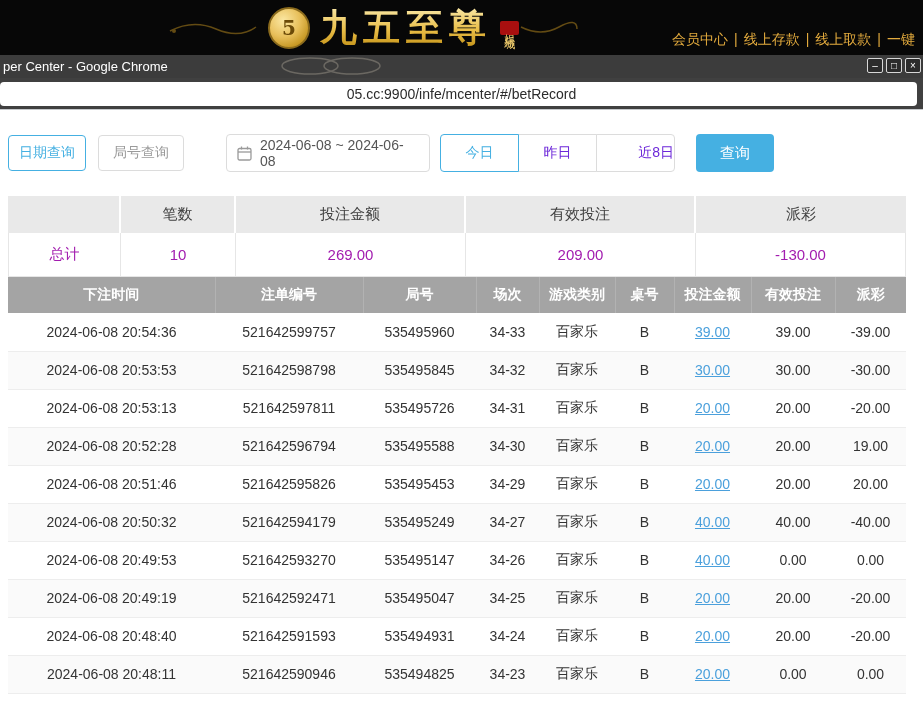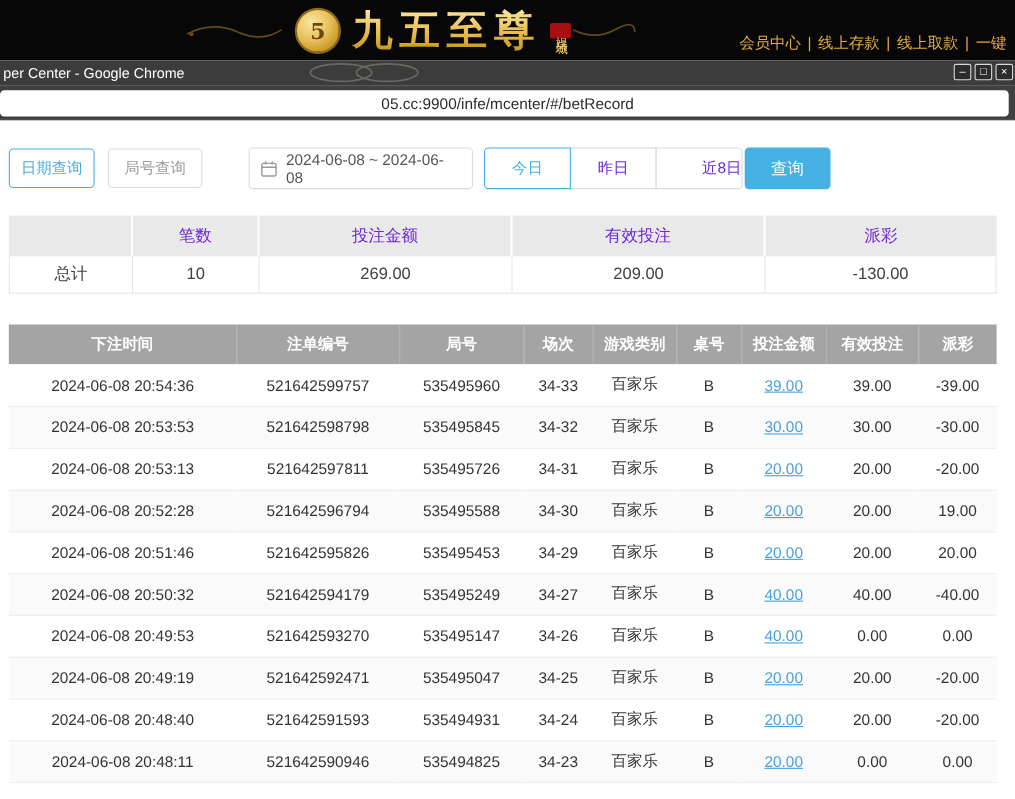--- a/index.html
+++ b/index.html
@@ -41,41 +41,41 @@
 
   
   .content{padding:24px 0 0 8px;background:#fff;}
 
   .filter-row{display:flex;align-items:center;}
   .btn{height:36px;border-radius:4px;font-size:14px;background:#fff;font-family:inherit;cursor:pointer;}
   .btn-date-query{width:78px;border:1px solid var(--accent);color:var(--accent);margin-right:12px;}
   .btn-round-query{width:86px;border:1px solid #dcdcdc;color:#9a9a9a;margin-right:42px;}
   .date-field{width:204px;height:38px;border:1px solid #dcdcdc;border-radius:4px;display:flex;
     align-items:center;padding:0 10px;gap:8px;color:#555;font-size:14px;margin-right:10px;cursor:pointer;}
-  .btn-group{display:flex;margin-right:2px;}
+  .btn-group{display:flex;margin-right:21px;}
   .btn-group .btn{width:79px;height:38px;border:1px solid #dcdcdc;color:#6d28d9;border-radius:0;margin-left:-1px;}
   .btn-group .btn:first-child{border-radius:4px 0 0 4px;margin-left:0;}
   .btn-group .btn:last-child{border-radius:0 4px 4px 0;text-align:right;}
   .btn-group .btn.active{color:var(--accent);border-color:var(--accent);position:relative;z-index:1;}
   .btn-search{width:78px;height:38px;background:var(--accent);border:none;color:#fff;font-size:15px;}
 
   
   table{border-spacing:0;table-layout:fixed;}
   .summary{width:898px;margin-top:24px;}
-  .summary th{background:#e9e9e9;height:37px;font-weight:normal;font-size:15px;color:#6d28d9;border-right:2px solid #fff;}
+  .summary th{background:#e9e9e9;height:37px;font-weight:normal;font-size:15px;color:#404040;border-right:2px solid #fff;}
   .summary th:last-child{border-right:none;}
-  .summary td{height:34px;text-align:center;font-size:15px;color:#404040;
+  .summary td{height:44px;text-align:center;font-size:15px;color:#a21caf;
     border-bottom:1px solid #e6e6e6;border-right:1px solid #e6e6e6;}
   .summary td:first-child{border-left:1px solid #e6e6e6;}
   .summary th:nth-child(1){width:113px}.summary th:nth-child(2){width:115px}
   .summary th:nth-child(3){width:230px}.summary th:nth-child(4){width:230px}
   .summary th:nth-child(5){width:210px}
 
   
-  .records{width:898px;margin-top:28px;border-collapse:collapse;}
+  .records{width:898px;margin-top:0;border-collapse:collapse;}
   .records th{background:#a4a4a4;color:#fff;font-size:14px;font-weight:bold;height:36px;border-right:1px solid #b2b2b2;}
   .records th:last-child{border-right:none;}
   .records td{height:38px;text-align:center;font-size:14px;color:#333;border-bottom:1px solid #ededed;}
   .records tbody tr:nth-child(even){background:#fafafa;}
   .records th:nth-child(1){width:207px}.records th:nth-child(2){width:148px}
   .records th:nth-child(3){width:113px}.records th:nth-child(4){width:63px}
   .records th:nth-child(5){width:76px}.records th:nth-child(6){width:59px}
   .records th:nth-child(7){width:77px}.records th:nth-child(8){width:84px}
   .records th:nth-child(9){width:71px}
   .bet-link{color:var(--link);text-decoration:underline;cursor:pointer;}

